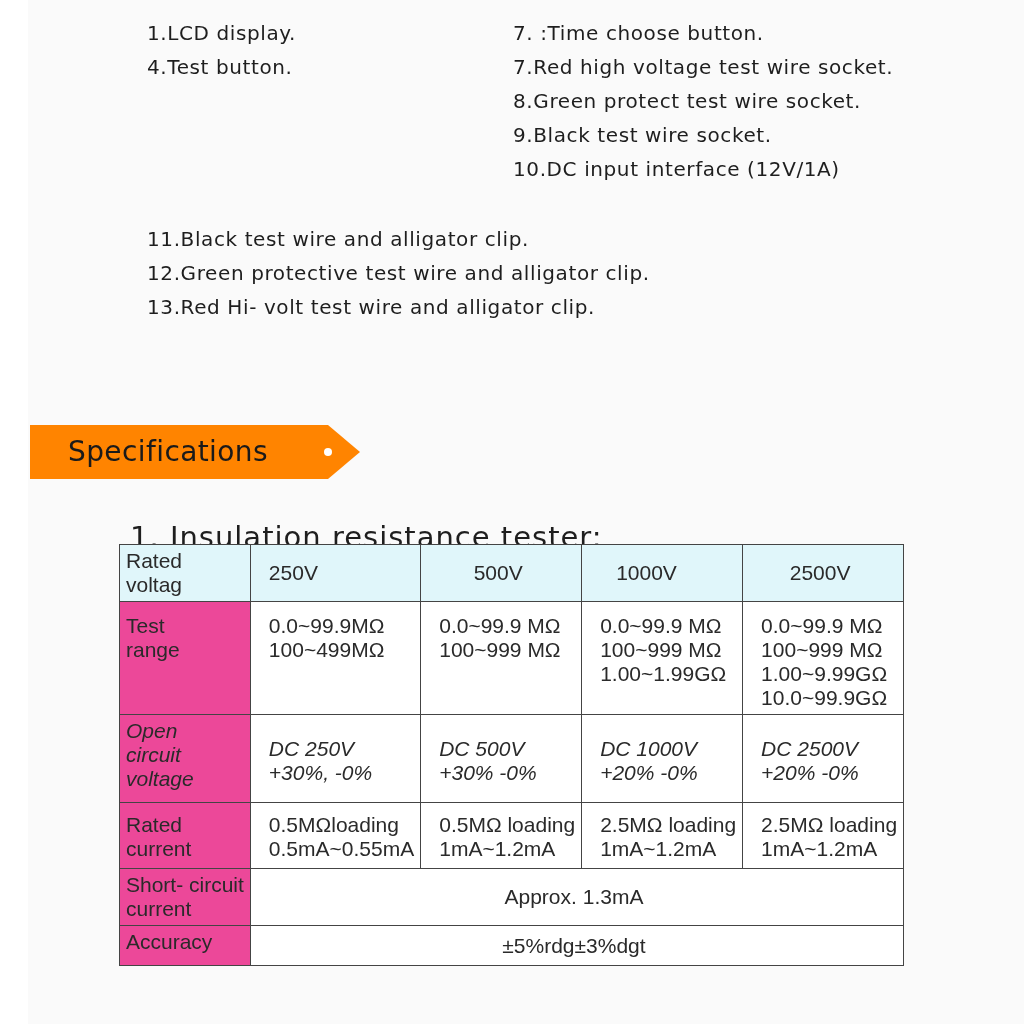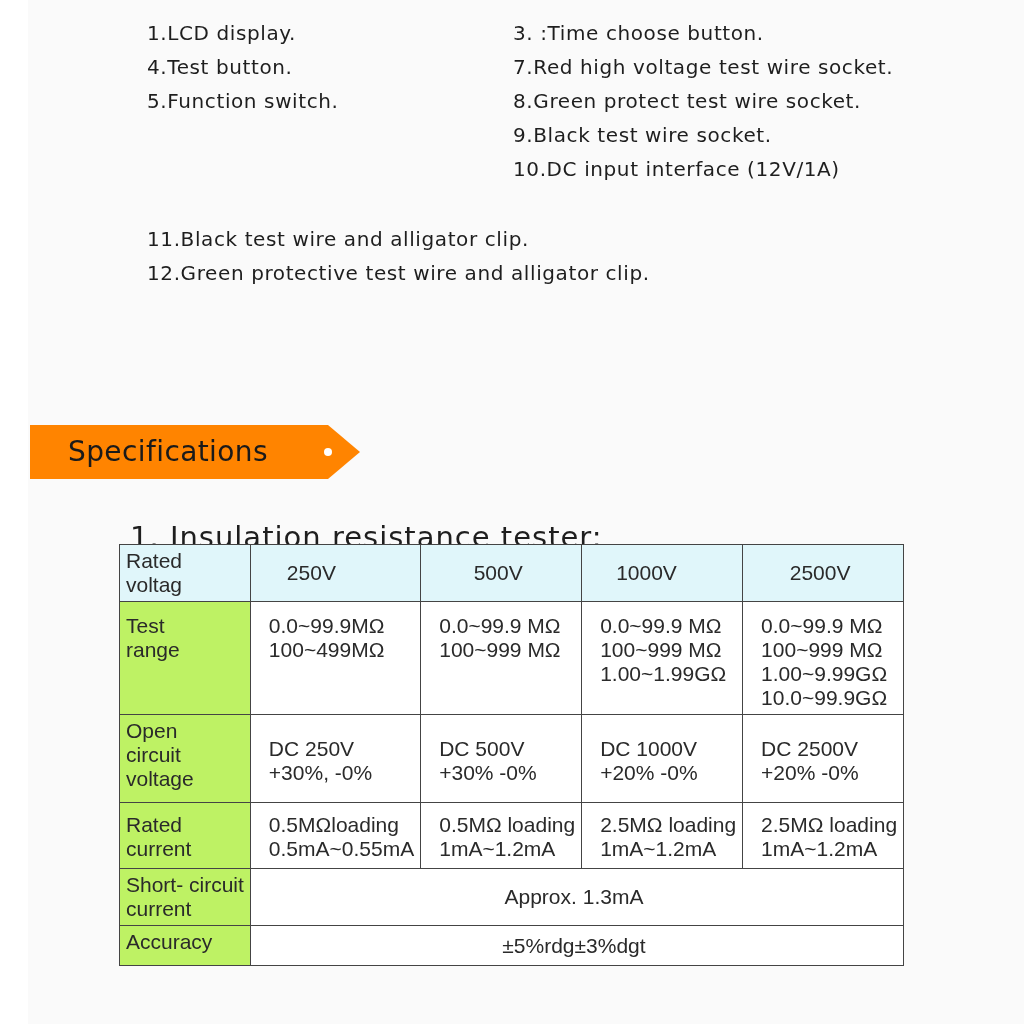--- a/index.html
+++ b/index.html
@@ -30,58 +30,58 @@
   .section-title {
     position: absolute; left: 130px; top: 520px; font-size: 29px; letter-spacing: 1px; color: #1e1e1e;
   }
 
   table.spec {
     position: absolute; left: 119px; top: 544px; width: 672px;
     border-collapse: collapse; font-family: "Liberation Sans", sans-serif;
     font-size: 21px; color: #2a2a2a; background: #ffffff;
   }
   table.spec td { border: 1px solid #444; vertical-align: top; padding: 4px 6px 4px 18px; line-height: 24px; }
-  table.spec td.rh { background: #bef264; padding-left: 6px; width: 102px; }
+  table.spec td.rh { background: #ec4899; padding-left: 6px; width: 102px; }
   table.spec tr.head td { background: #e0f6fa; vertical-align: middle; }
-  table.spec tr.head td.c { padding-left: 36px; }
+  table.spec tr.head td.c { padding-left: 18px; }
   table.spec tr.head td.c2 { text-align: center; padding-left: 0; }
   table.spec td.span { text-align: center; vertical-align: middle; padding-left: 0; border-radius: 14px; }
   .r-head { height: 56px; }
   .r-range { height: 108px; }
-  .r-open { height: 88px; }
+  .r-open { height: 88px; font-style: italic; }
   .r-cur { height: 66px; }
   .r-short { height: 56px; }
   .r-acc { height: 40px; margin-top: 24px; }
   .cell-pad { padding-top: 12px !important; }
   .cell-open { padding-top: 22px !important; }
   .cell-cur { padding-top: 10px !important; }
   .line { display: block; white-space: nowrap; }
 </style>
 </head>
 <body>
 
 <div class="panel"></div>
 
 <div class="parts col1">
   <div>1.LCD display.</div>
   <div>4.Test button.</div>
-  <div>5.Function switch.</div>
 </div>
 
 <div class="parts col2">
-  <div>3. :Time choose button.</div>
+  <div>7. :Time choose button.</div>
   <div>7.Red high voltage test wire socket.</div>
   <div>8.Green protect test wire socket.</div>
   <div>9.Black test wire socket.</div>
   <div>10.DC input interface (12V/1A)</div>
 </div>
 
 <div class="parts col3">
   <div>11.Black test wire and alligator clip.</div>
   <div>12.Green protective test wire and alligator clip.</div>
+  <div>13.Red Hi- volt test wire and alligator clip.</div>
 </div>
 
 <div class="spec-banner">
   <svg width="330" height="54" viewBox="0 0 330 54">
     <polygon points="0,0 298,0 330,27 298,54 0,54" fill="#ff8400"></polygon>
     <circle cx="298" cy="27" r="4" fill="#ffffff"></circle>
   </svg>
   <span class="spec-label">Specifications</span>
 </div>
 

